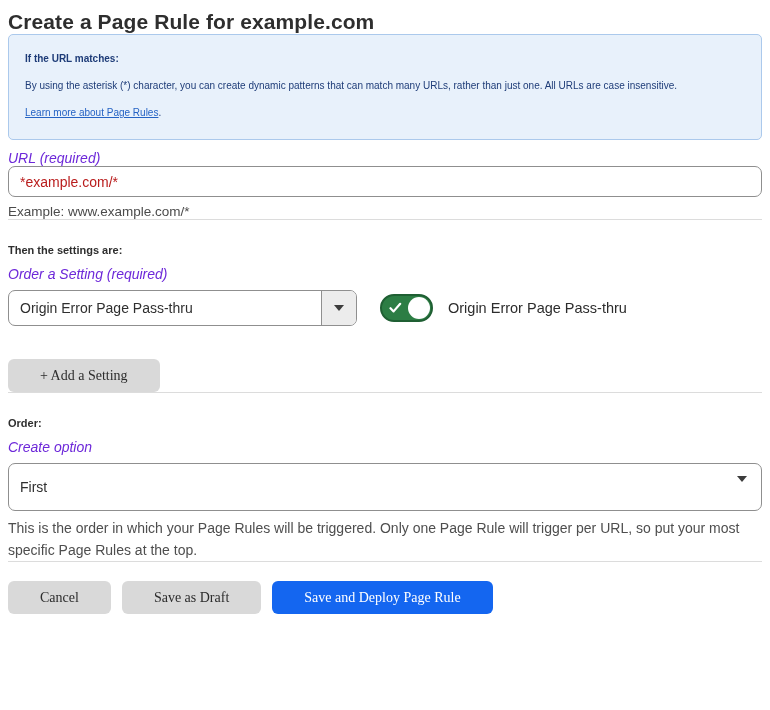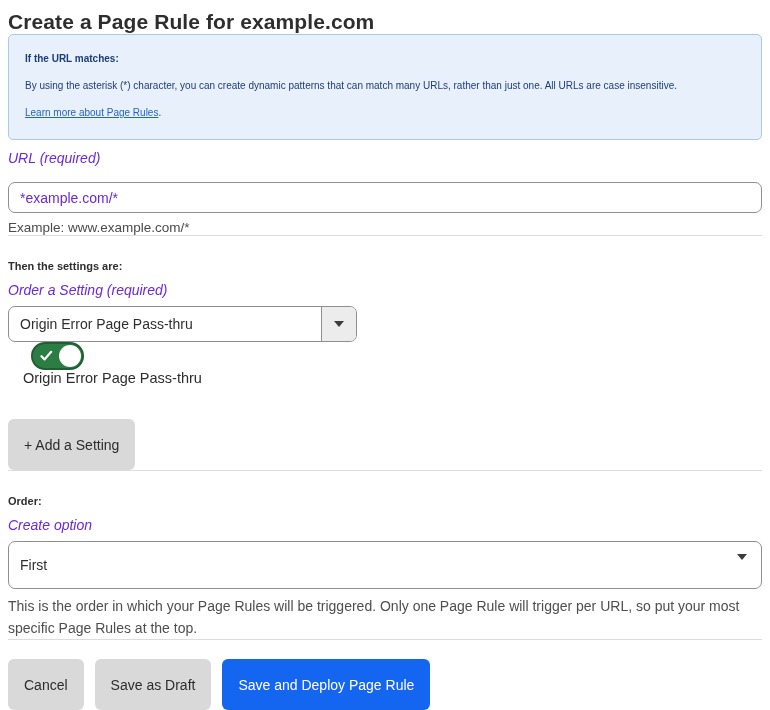--- a/index.html
+++ b/index.html
@@ -40,29 +40,29 @@
   }
 
   .field-label {
     font-size: 14px;
     color: #6d28d9;
     margin-top: 10px;
     font-style: italic;
   }
 
   .text-input {
-    margin-top: 16px;
+    margin-top: 0;
     width: 100%;
     height: 31px;
     border: 1px solid #8f8f8f;
     border-radius: 7px;
     padding: 0 11px;
     font-family: "Liberation Sans", sans-serif;
     font-size: 14px;
-    color: #6d28d9;
+    color: #b91c1c;
     background: #ffffff;
     outline: none;
   }
 
   .helper-text {
     margin-top: 7px;
     font-size: 13.5px;
     color: #4b4b4b;
   }
 
@@ -79,22 +79,21 @@
     font-size: 11px;
     font-weight: 700;
     color: #2e2e2e;
     margin: 24px 0 0 0;
   }
 
   
   .setting-row {
     margin-top: 8px;
     display: flex;
-    align-items: flex-start;
-    flex-direction: column;
+    align-items: center;
   }
   .dropdown-split {
     width: 349px;
     height: 36px;
     border: 1px solid #8f8f8f;
     border-radius: 7px;
     background: #ffffff;
     display: flex;
     overflow: hidden;
     cursor: pointer;
@@ -151,25 +150,25 @@
   .toggle-label {
     margin-left: 15px;
     font-size: 14.5px;
     color: #2d2d2d;
   }
 
   .btn {
     display: inline-flex;
     align-items: center;
     justify-content: center;
-    height: 51px;
-    padding: 0 16px;
+    height: 33px;
+    padding: 0 32px;
     border: none;
     border-radius: 6px;
-    font-family: Liberation Sans, sans-serif;
+    font-family: Liberation Serif, serif;
     font-size: 14px;
     cursor: pointer;
   }
   .btn-secondary { background: #d9d9d9; color: #2c2c2c; }
   .btn-primary  { background: #1466f0; color: #ffffff; }
 
   .add-setting-btn { margin-top: 33px; }
 
   
   .select-box {

